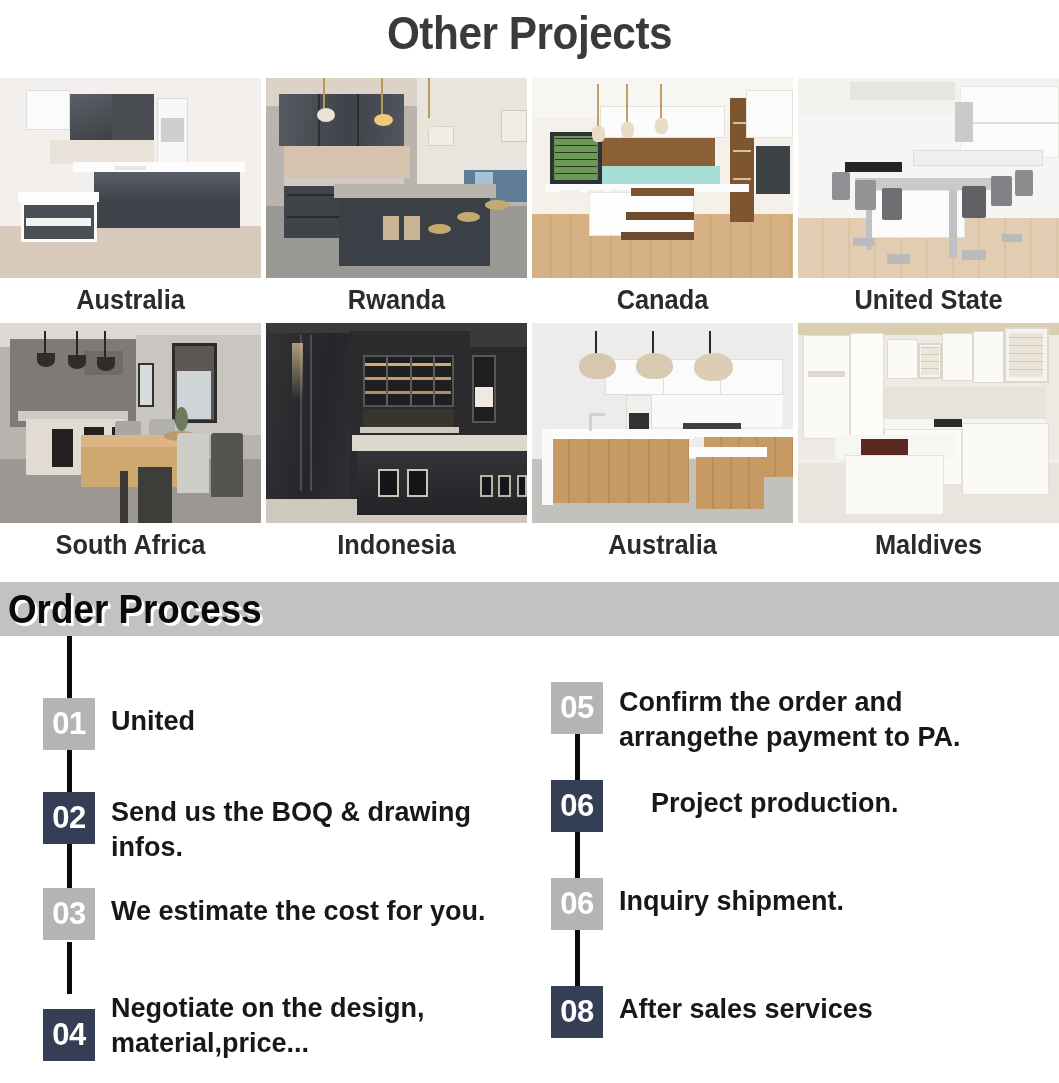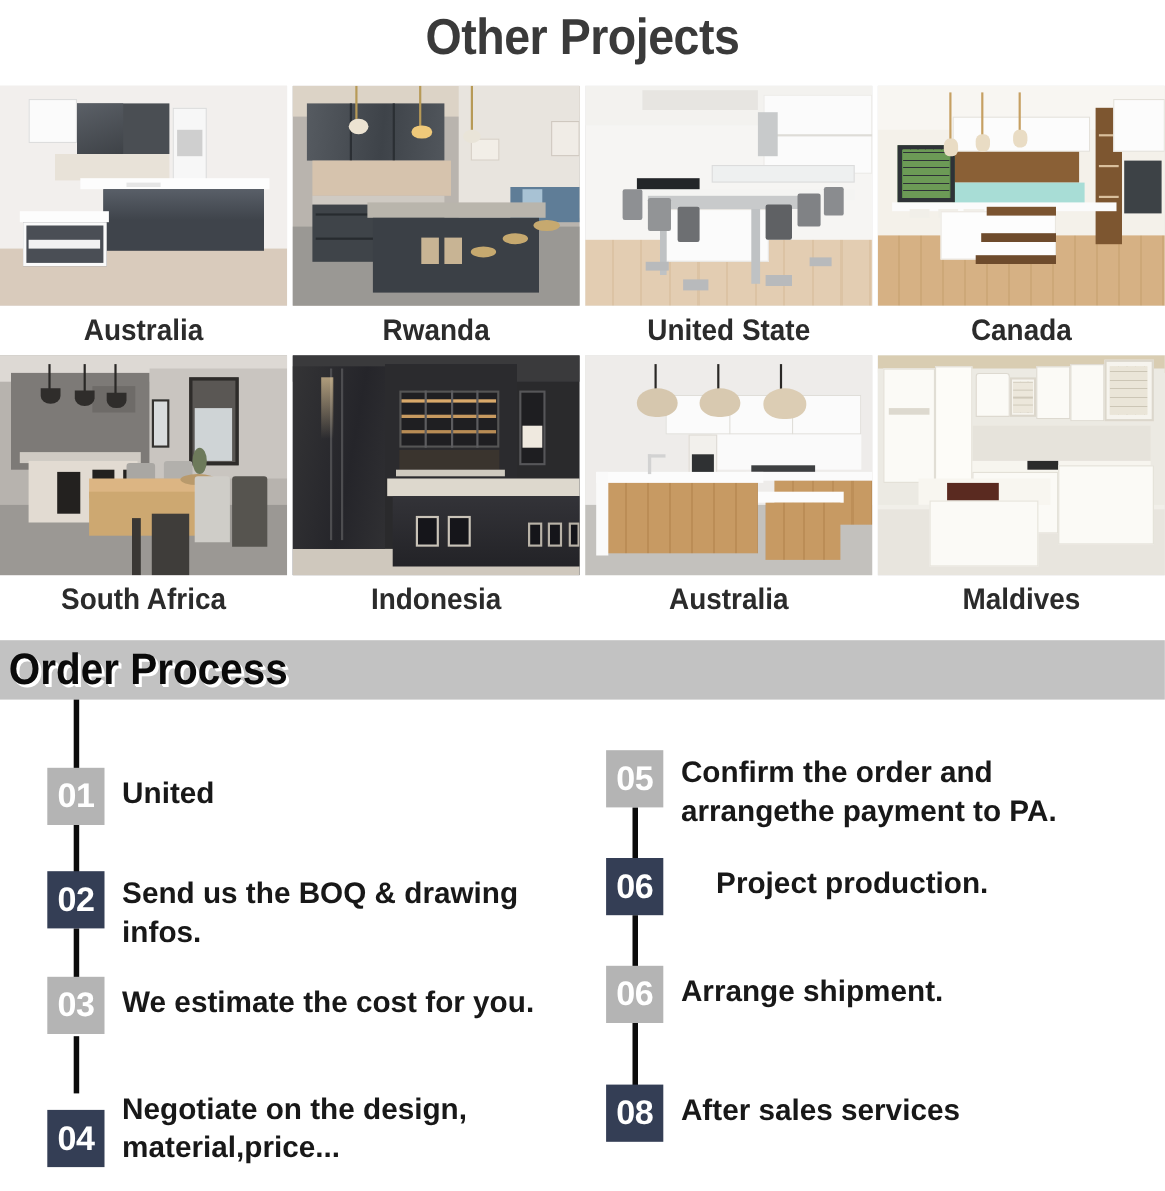--- a/index.html
+++ b/index.html
@@ -451,51 +451,20 @@
               <div class="r pen2b"></div>
             <div class="r pen3"></div>
               <div class="r pen3b"></div>
           </div>
         </div>
         <div class="caption">Rwanda</div>
       </div>
 
       <div class="gallery-cell">
         <div class="photo">
-          <div class="scene p4">
-            <div class="r ceil"></div>
-              <div class="r recess"></div>
-              <div class="r floor"></div>
-            <div class="r wallR"></div>
-              <div class="r wallRln"></div>
-              <div class="r hood"></div>
-            <div class="r splash"></div>
-              <div class="r bkcab"></div>
-              <div class="r counter"></div>
-            <div class="r islBody"></div>
-            <div class="r tableTop"></div>
-              <div class="r tableLegA"></div>
-              <div class="r tableLegB"></div>
-            <div class="r ch1"></div>
-              <div class="r ch2"></div>
-              <div class="r ch3"></div>
-            <div class="r ch4"></div>
-              <div class="r ch5"></div>
-              <div class="r ch6"></div>
-            <div class="r base1"></div>
-              <div class="r base2"></div>
-              <div class="r base3"></div>
-              <div class="r base4"></div>
-          </div>
-        </div>
-        <div class="caption">United State</div>
-      </div>
-
-      <div class="gallery-cell">
-        <div class="photo">
           <div class="scene p3">
             <div class="r ceil"></div>
               <div class="r floor"></div>
             <div class="r woodCol"></div>
               <div class="r shelf1"></div>
               <div class="r shelf2"></div>
               <div class="r shelf3"></div>
             <div class="r uppW"></div>
               <div class="r uppW2"></div>
               <div class="r woodBand"></div>
@@ -513,20 +482,51 @@
               <div class="r woodSh2"></div>
             <div class="r pd1"></div>
               <div class="r pd1b"></div>
             <div class="r pd2"></div>
               <div class="r pd2b"></div>
             <div class="r pd3"></div>
               <div class="r pd3b"></div>
           </div>
         </div>
         <div class="caption">Canada</div>
+      </div>
+
+      <div class="gallery-cell">
+        <div class="photo">
+          <div class="scene p4">
+            <div class="r ceil"></div>
+              <div class="r recess"></div>
+              <div class="r floor"></div>
+            <div class="r wallR"></div>
+              <div class="r wallRln"></div>
+              <div class="r hood"></div>
+            <div class="r splash"></div>
+              <div class="r bkcab"></div>
+              <div class="r counter"></div>
+            <div class="r islBody"></div>
+            <div class="r tableTop"></div>
+              <div class="r tableLegA"></div>
+              <div class="r tableLegB"></div>
+            <div class="r ch1"></div>
+              <div class="r ch2"></div>
+              <div class="r ch3"></div>
+            <div class="r ch4"></div>
+              <div class="r ch5"></div>
+              <div class="r ch6"></div>
+            <div class="r base1"></div>
+              <div class="r base2"></div>
+              <div class="r base3"></div>
+              <div class="r base4"></div>
+          </div>
+        </div>
+        <div class="caption">United State</div>
       </div>
 
     </div>
 
     <div class="gallery-row">
 
       <div class="gallery-cell">
         <div class="photo">
           <div class="scene p5">
             <div class="r ceil"></div>
@@ -706,21 +706,21 @@
   arrangethe payment to  PA.</div>
       </div>
 
       <div class="step" style="left:11px; top:144px;gap:32px;">
         <div class="badge navy">06</div>
         <div class="step-text">Project production.</div>
       </div>
 
       <div class="step" style="left:11px; top:242px;">
         <div class="badge gray">06</div>
-        <div class="step-text">Arrange shipment.</div>
+        <div class="step-text">Inquiry shipment.</div>
       </div>
 
       <div class="step" style="left:11px; top:350px;justify-content:center;">
         <div class="badge navy">08</div>
         <div class="step-text">After sales services</div>
       </div>
     </div>
 
   </div>
 </div>

